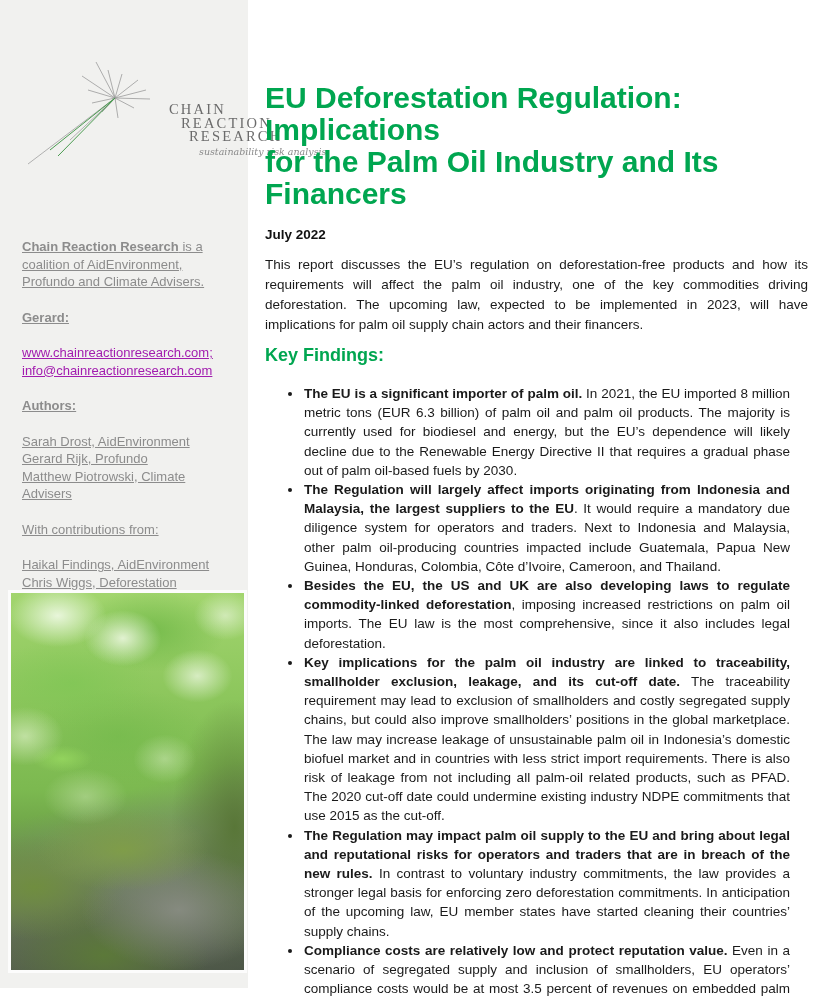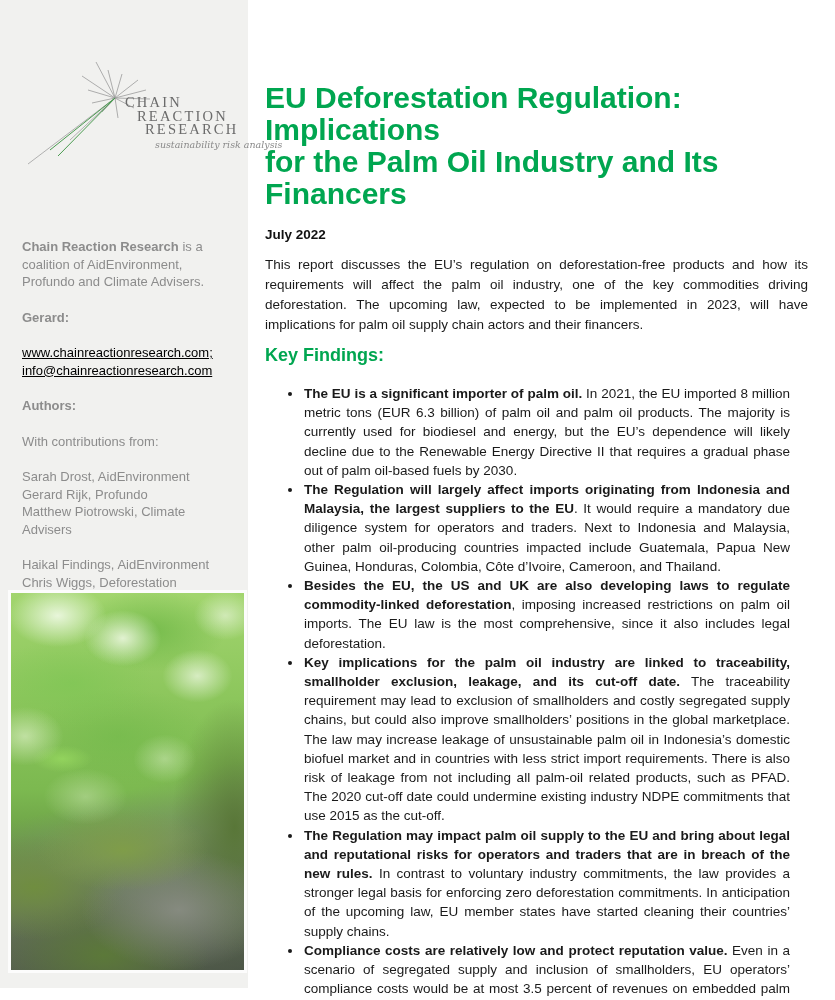--- a/index.html
+++ b/index.html
@@ -8,42 +8,42 @@
     background:#ffffff;
     font-family:"Liberation Sans", sans-serif;
   }
   
   .sidebar{
     position:absolute;left:0;top:0;width:248px;height:988px;
     background:#f1f1ef;
   }
   .logo{position:absolute;left:0;top:40px;width:248px;height:130px;}
   .logo svg{position:absolute;left:0;top:0;}
-  .wordmark{position:absolute;left:0;top:56px;width:208px;color:#696969;}
+  .wordmark{position:absolute;left:0;top:63px;width:208px;color:#696969;padding-left:44px;}
   .wm-line{
     font-family:"Liberation Serif", serif;
     font-size:14.5px;line-height:13.5px;letter-spacing:2.2px;
     color:#6b6b6b;white-space:nowrap;
   }
   .wm-1{margin-left:125px;}
   .wm-2{margin-left:137px;}
   .wm-3{margin-left:145px;text-align:center;}
   .tagline{
     margin-left:155px;margin-top:2px;
     font-family:"DejaVu Serif", serif;font-style:italic;
     font-size:9.5px;color:#8a8a8a;white-space:nowrap;
   }
   .side-text{
     position:absolute;left:22px;top:238px;width:206px;
-    font-size:13px;line-height:17.5px;color:#8c8c8c;
+    font-size:13px;line-height:17.5px;color:#8c8c8c;text-decoration:underline;
   }
   .side-text p{margin:0 0 18px 0;}
   .side-text .bold{font-weight:bold;}
   .side-link{
-    color:#000000;text-decoration:underline;cursor:pointer;display:inline;
+    color:#a21caf;text-decoration:underline;cursor:pointer;display:inline;
   }
   .photo-frame{
     position:absolute;left:8px;top:590px;width:233px;height:377px;
     border:3px solid #fcfcfc;box-sizing:content-box;overflow:hidden;
   }
   .photo{
     width:100%;height:100%;
     background-image:
       radial-gradient(ellipse 70px 45px at 20% 6%,  rgba(236,248,224,0.95), rgba(236,248,224,0) 70%),
       radial-gradient(ellipse 55px 40px at 48% 12%, rgba(242,250,230,0.85), rgba(242,250,230,0) 70%),
@@ -127,23 +127,23 @@
 
   <div class="side-text">
     <p><span class="bold">Chain Reaction Research</span><span> is a coalition of AidEnvironment, Profundo and Climate Advisers.</span></p>
 
     <p class="bold">Gerard:</p>
 
     <p><span class="side-link">www.chainreactionresearch.com;</span><br><span class="side-link">info@chainreactionresearch.com</span></p>
 
     <p class="bold">Authors:</p>
 
+    <p><span>Sarah Drost, AidEnvironment</span><br><span>Gerard Rijk, Profundo</span><br><span>Matthew Piotrowski, Climate Advisers</span></p>
+
     <p>With contributions from:</p>
-
-    <p><span>Sarah Drost, AidEnvironment</span><br><span>Gerard Rijk, Profundo</span><br><span>Matthew Piotrowski, Climate Advisers</span></p>
 
     <p><span>Haikal Findings, AidEnvironment</span><br><span>Chris Wiggs, Deforestation</span></p>
   </div>
 
   <div class="photo-frame">
     <div class="photo"></div>
   </div>
 </div>
 
 <div class="main">

